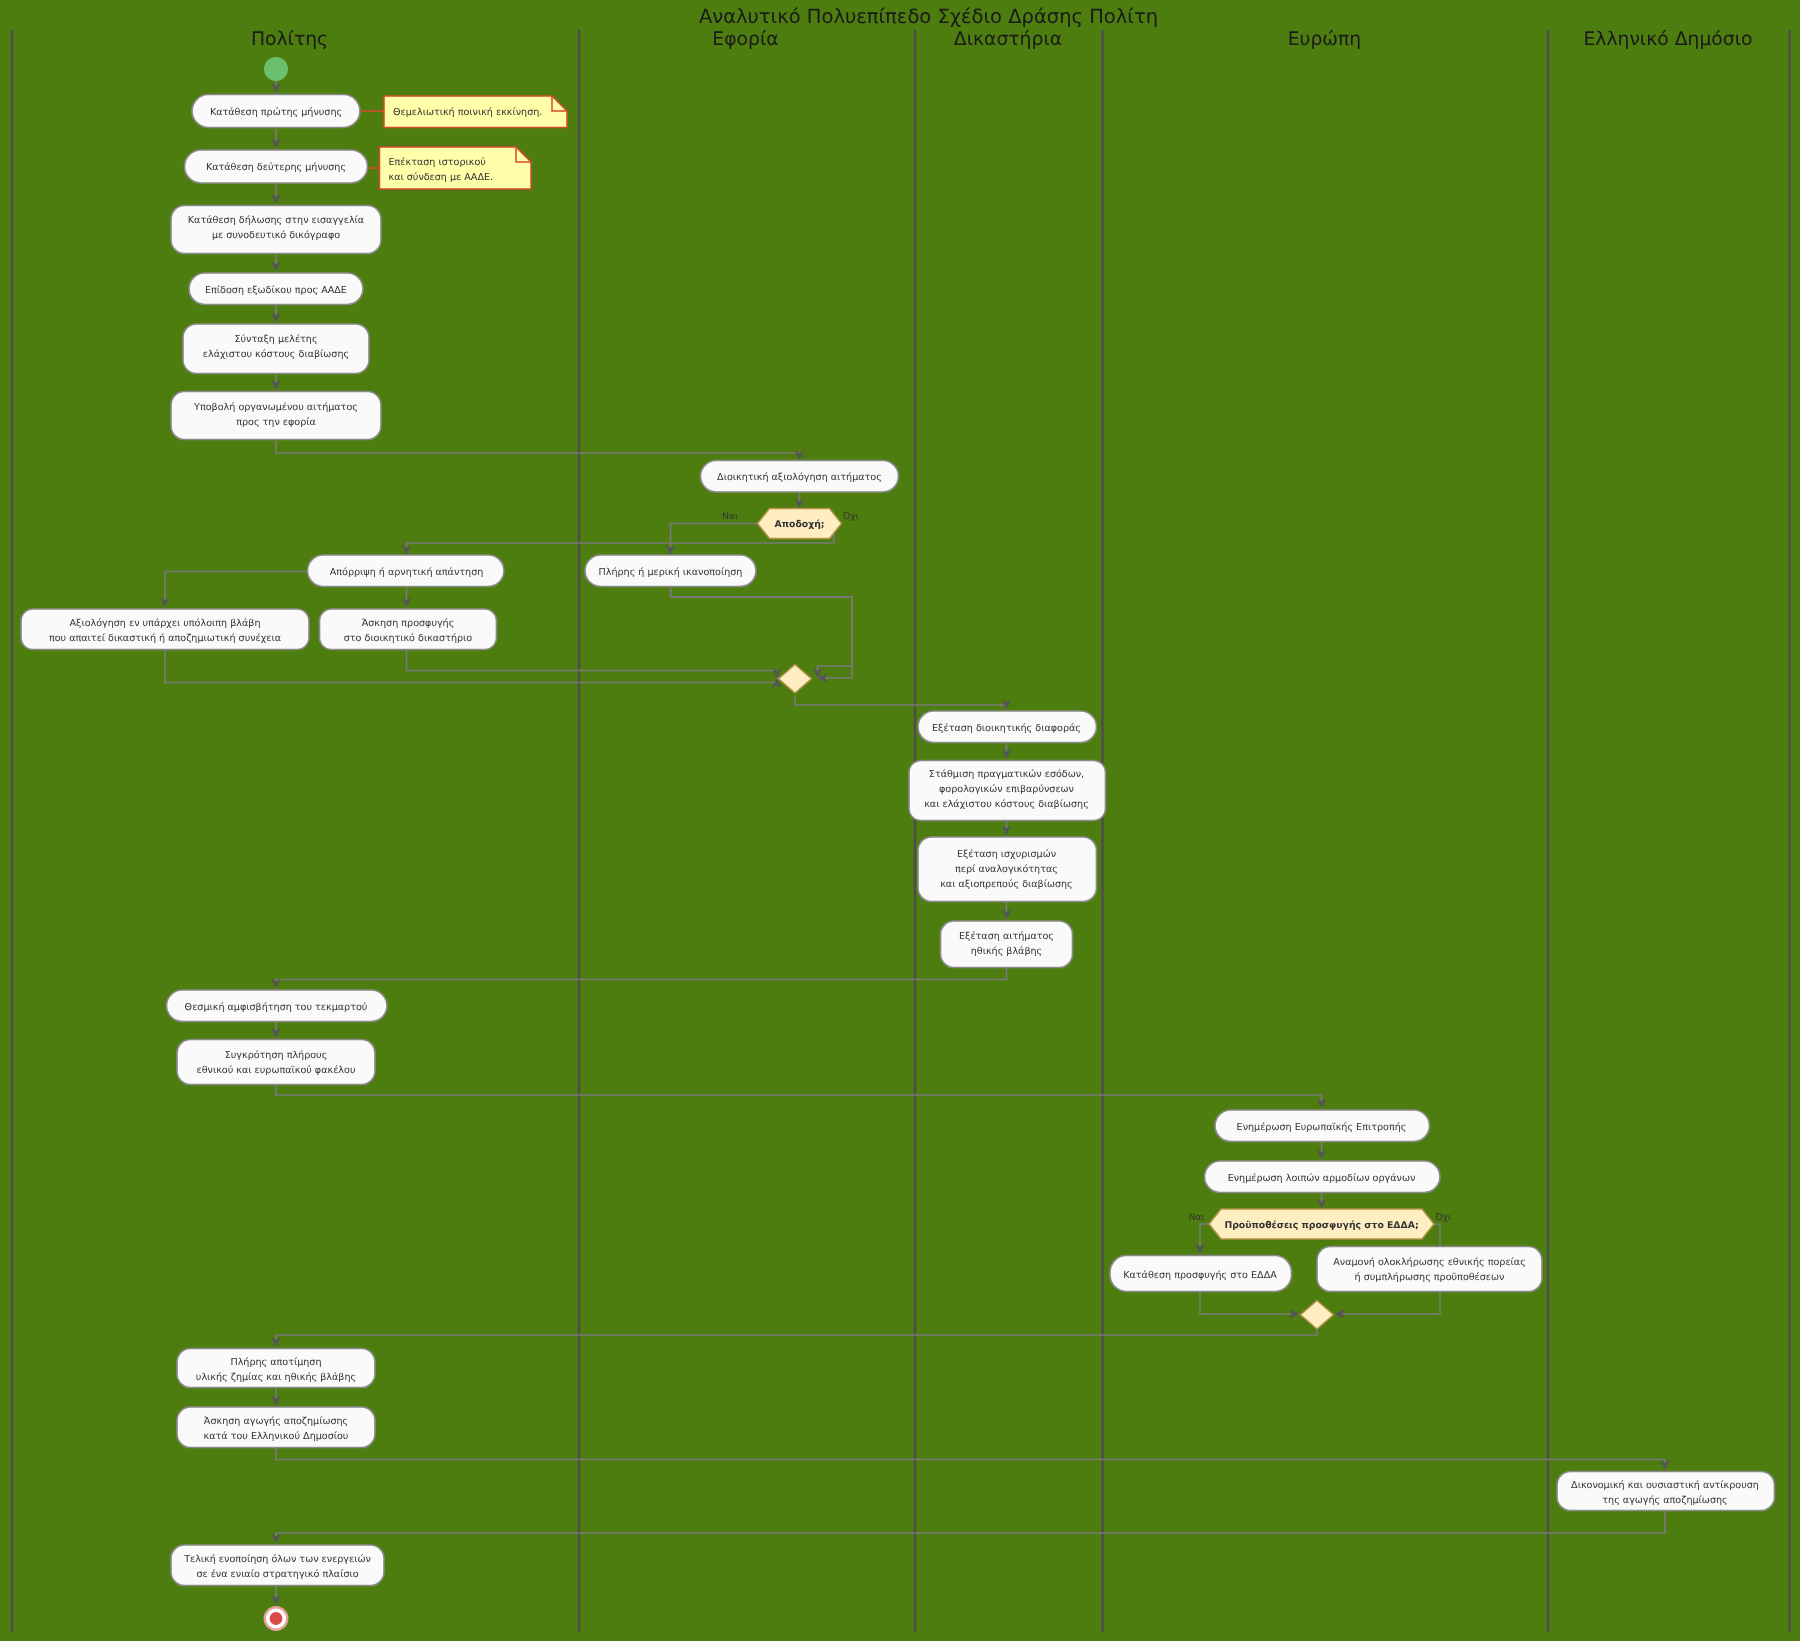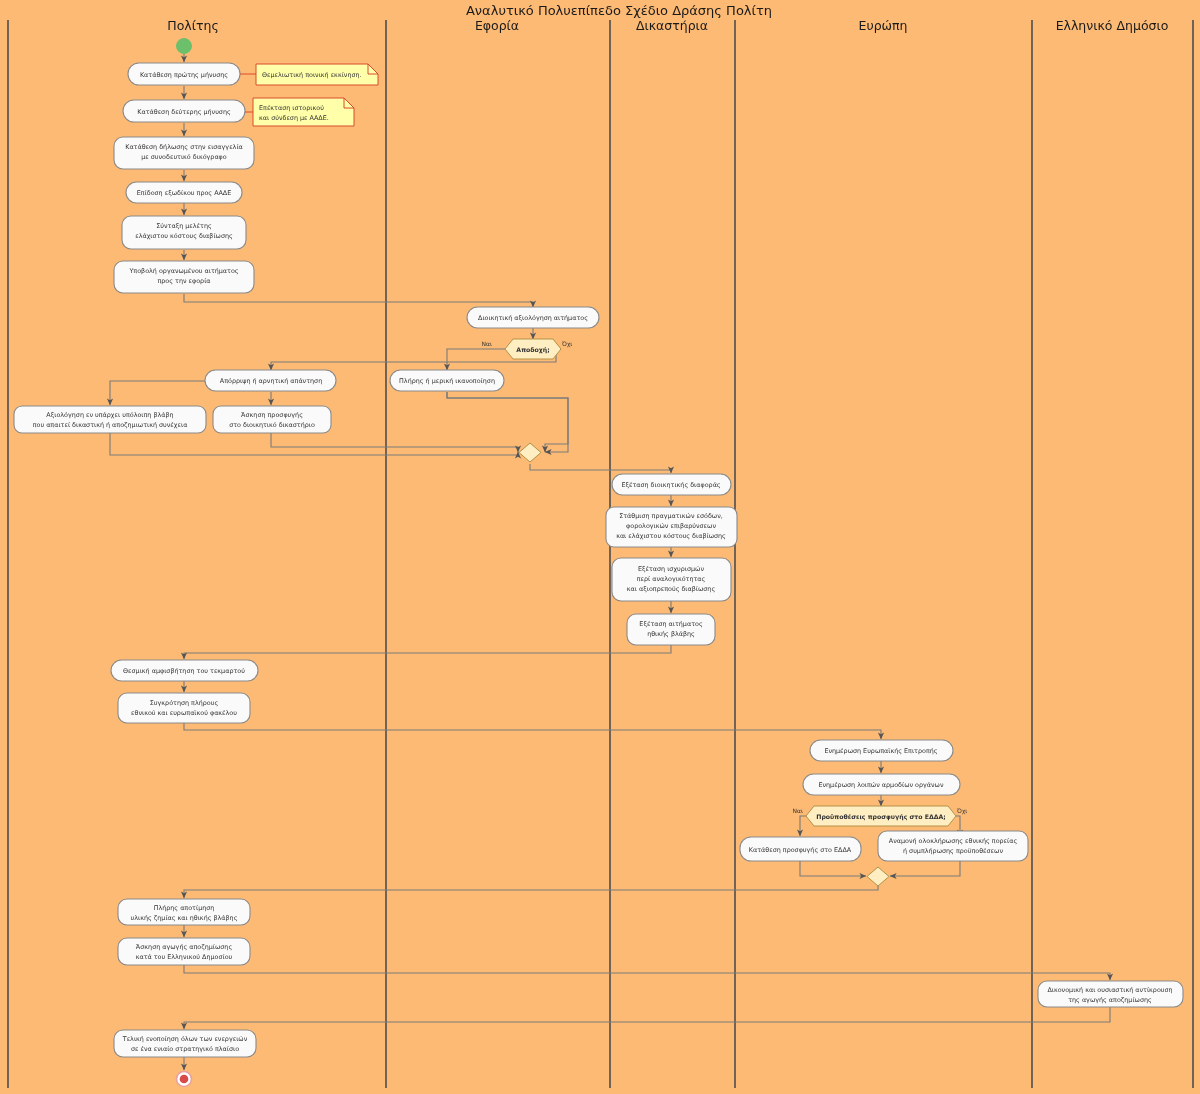--- a/index.html
+++ b/index.html
@@ -1,17 +1,17 @@
 <!DOCTYPE html>
 <html><head>
 <meta charset="utf-8">
 <style>
   html,body{margin:0;padding:0;background:#ffffff;}
   body{font-family:"DejaVu Sans","Liberation Sans",sans-serif;}
-  #canvas{position:relative;width:1200px;height:1094px;background:#fdba74;overflow:hidden;}
+  #canvas{position:relative;width:1200px;height:1094px;background:#4d7c0f;overflow:hidden;}
   svg{position:absolute;top:0;left:0;width:1200px;height:1094px;}
   text{font-family:"DejaVu Sans","Liberation Sans",sans-serif;fill:#333;}
   .lane-line{stroke:#4d4d4d;stroke-width:1.6;}
   .lane-title{font-size:12.5px;fill:#1a1a1a;text-anchor:middle;}
   .diagram-title{font-size:13px;fill:#1a1a1a;text-anchor:middle;}
   .act-rect{fill:#fafafa;stroke:#8a8a8a;stroke-width:1.1;}
   .act-label{font-size:6.4px;fill:#333;text-anchor:middle;}
   .flow{stroke:#7a7a7a;stroke-width:1.1;fill:none;}
   .note-rect{fill:#ffffaa;stroke:#d94b2b;stroke-width:1;}
   .note-label{font-size:6.4px;fill:#333;}

